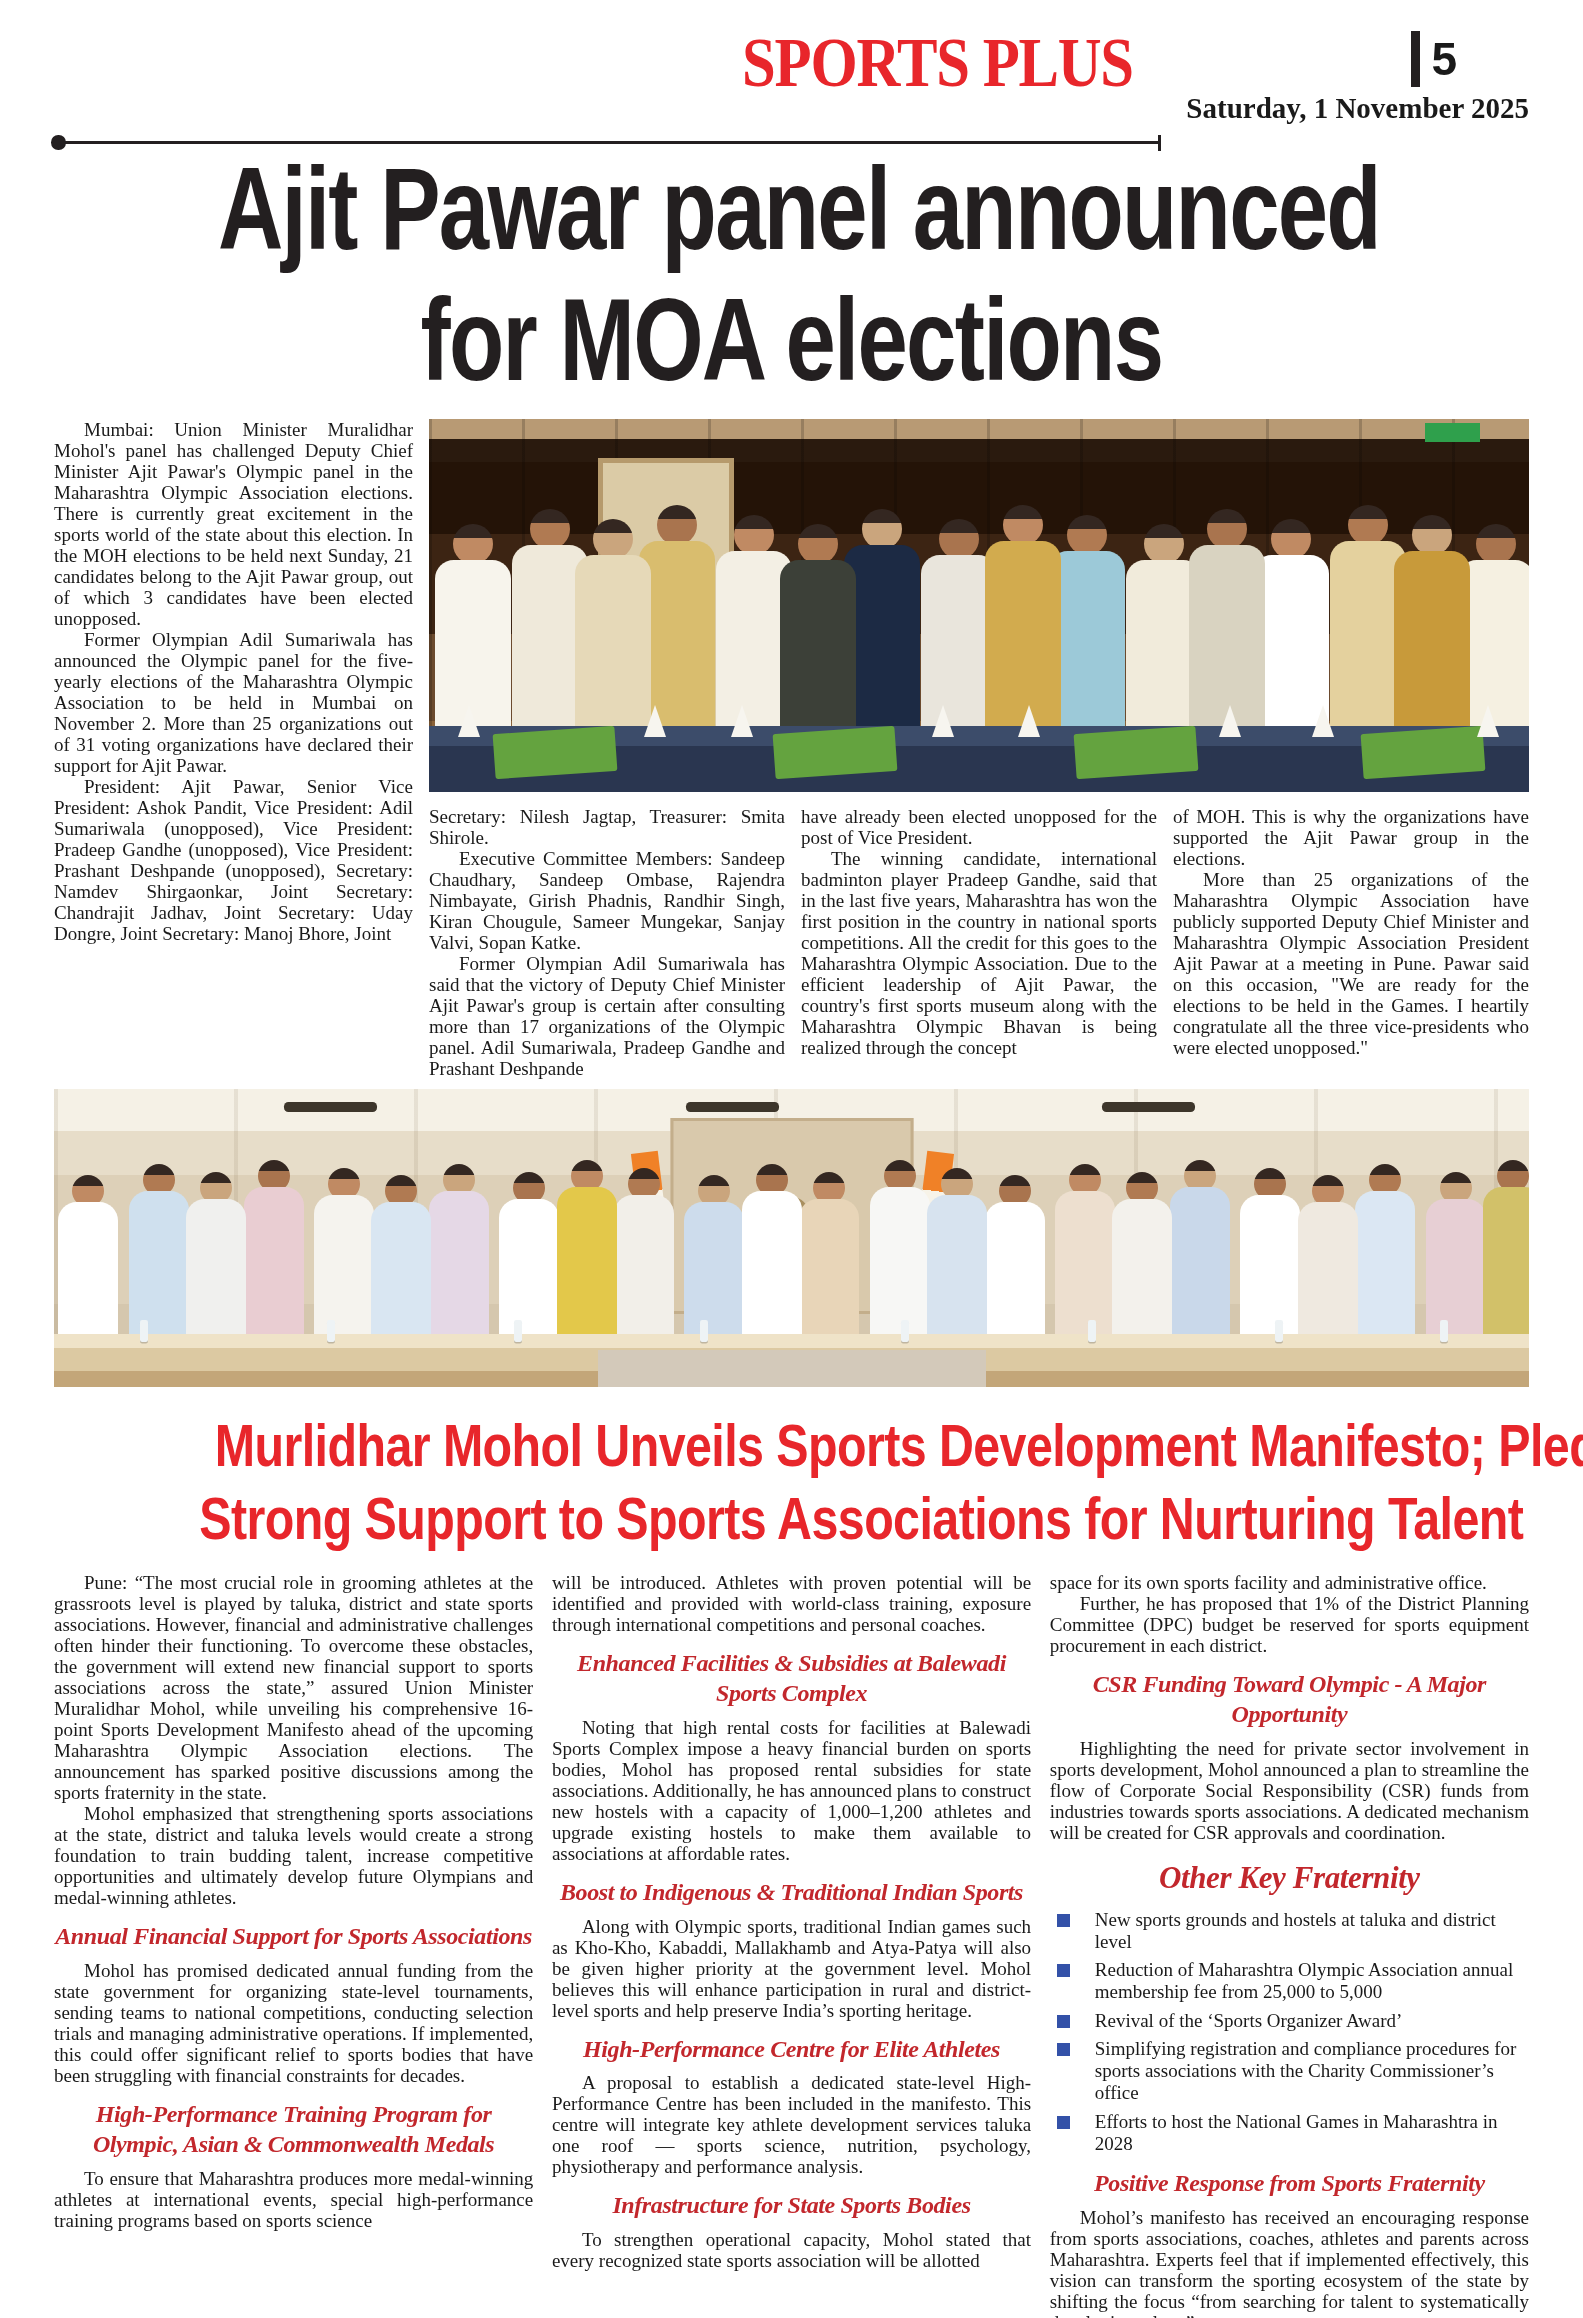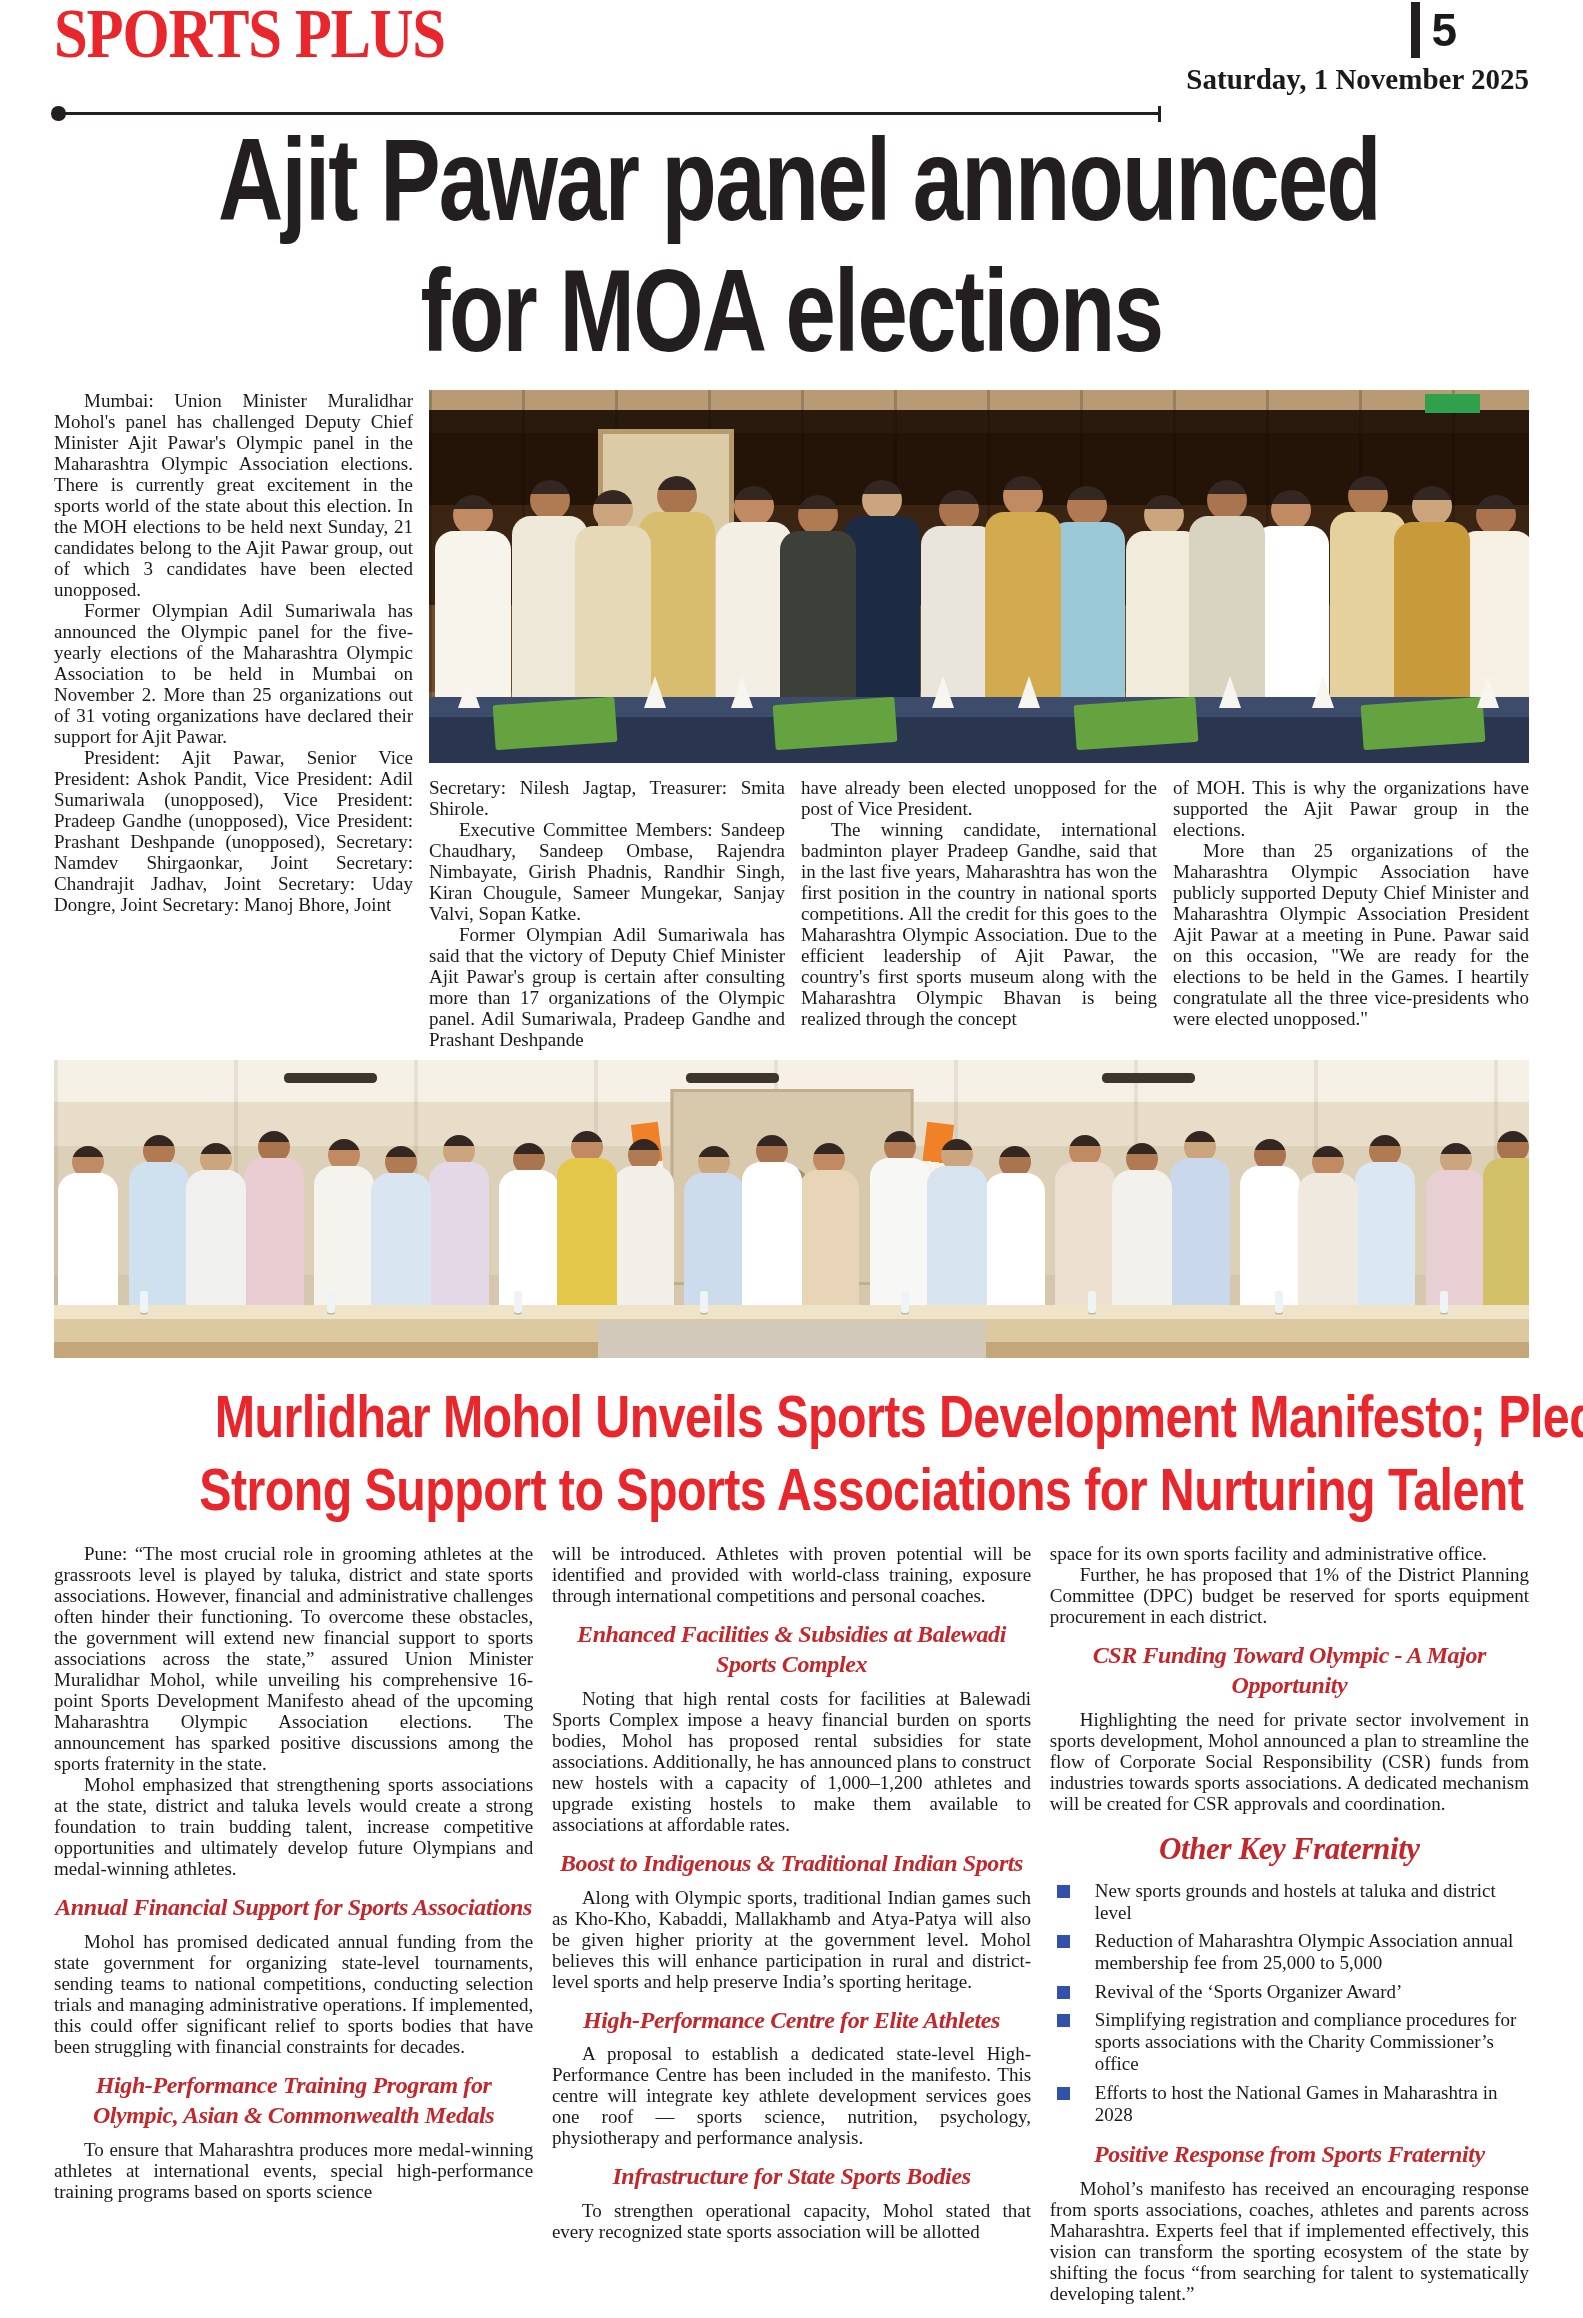--- a/index.html
+++ b/index.html
@@ -2,21 +2,21 @@
 <html style="font-size:11.5px"><head>
 <meta charset="utf-8">
 <style>
   html,body{margin:0;padding:0;background:#888;}
   .page{
     width:1583px;height:2319px;background:#ffffff;margin:0 auto;
     font-family:"Liberation Serif",serif;color:#1a1a1a;position:relative;overflow:hidden;
   }
   .inner{margin:0 54px;}
   
-  .header{display:flex;justify-content:space-between;align-items:flex-start;height:115px;}
+  .header{display:flex;justify-content:flex-end;align-items:flex-start;padding-top:29px;height:115px;}
   .masthead{color:#e8262b;font-weight:bold;font-size:69px;line-height:69px;letter-spacing:-1.4px;
     display:inline-block;transform:scaleX(.88);transform-origin:left center;white-space:nowrap;}
   .hdr-right{display:flex;flex-direction:column;align-items:flex-end;}
   .pageno-row{display:flex;align-items:center;gap:11.5px;margin-right:72px;height:60px;}
   .pageno-bar{width:9.3px;height:56px;background:#231f20;}
   .pageno{font-family:"Liberation Sans",sans-serif;font-weight:bold;font-size:46px;line-height:46px;}
   .dateline{font-weight:bold;font-size:29px;line-height:33px;margin-top:2.9px;}
   .rule{position:relative;height:2.9px;background:#231f20;width:1107px;margin-top:-2.9px;}
   .rule:before{content:"";position:absolute;left:-2.9px;top:-5.7px;width:14.4px;height:14.4px;border-radius:50%;background:#231f20;}
   .rule:after{content:"";position:absolute;right:0;top:-6.5px;width:2.9px;height:16px;background:#231f20;}
@@ -343,21 +343,21 @@
         <div class="subhead2">High-Performance Training Program for Olympic, Asian &amp; Commonwealth Medals</div>
         <p>To ensure that Maharashtra produces more medal-winning athletes at international events, special high-performance training programs based on sports science</p>
       </div>
       <div>
         <p class="noindent">will be introduced. Athletes with proven potential will be identified and provided with world-class training, exposure through international competitions and personal coaches.</p>
         <div class="subhead2">Enhanced Facilities &amp; Subsidies at Balewadi Sports Complex</div>
         <p>Noting that high rental costs for facilities at Balewadi Sports Complex impose a heavy financial burden on sports bodies, Mohol has proposed rental subsidies for state associations. Additionally, he has announced plans to construct new hostels with a capacity of 1,000–1,200 athletes and upgrade existing hostels to make them available to associations at affordable rates.</p>
         <div class="subhead2">Boost to Indigenous &amp; Traditional Indian Sports</div>
         <p>Along with Olympic sports, traditional Indian games such as Kho-Kho, Kabaddi, Mallakhamb and Atya-Patya will also be given higher priority at the government level. Mohol believes this will enhance participation in rural and district-level sports and help preserve India’s sporting heritage.</p>
         <div class="subhead2">High-Performance Centre for Elite Athletes</div>
-        <p>A proposal to establish a dedicated state-level High-Performance Centre has been included in the manifesto. This centre will integrate key athlete development services goes one roof — sports science, nutrition, psychology, physiotherapy and performance analysis.</p>
+        <p>A proposal to establish a dedicated state-level High-Performance Centre has been included in the manifesto. This centre will integrate key athlete development services taluka one roof — sports science, nutrition, psychology, physiotherapy and performance analysis.</p>
         <div class="subhead2">Infrastructure for State Sports Bodies</div>
         <p>To strengthen operational capacity, Mohol stated that every recognized state sports association will be allotted</p>
       </div>
       <div>
         <p class="noindent">space for its own sports facility and administrative office.</p>
         <p>Further, he has proposed that 1% of the District Planning Committee (DPC) budget be reserved for sports equipment procurement in each district.</p>
         <div class="subhead2">CSR Funding Toward Olympic - A Major Opportunity</div>
         <p>Highlighting the need for private sector involvement in sports development, Mohol announced a plan to streamline the flow of Corporate Social Responsibility (CSR) funds from industries towards sports associations. A dedicated mechanism will be created for CSR approvals and coordination.</p>
         <div class="subhead2 big">Other Key Fraternity</div>
         <ul class="bullets">

